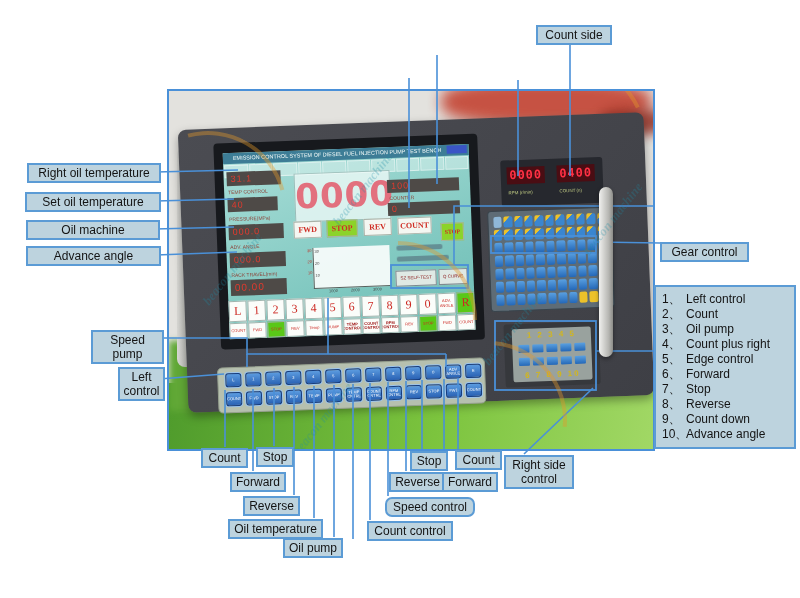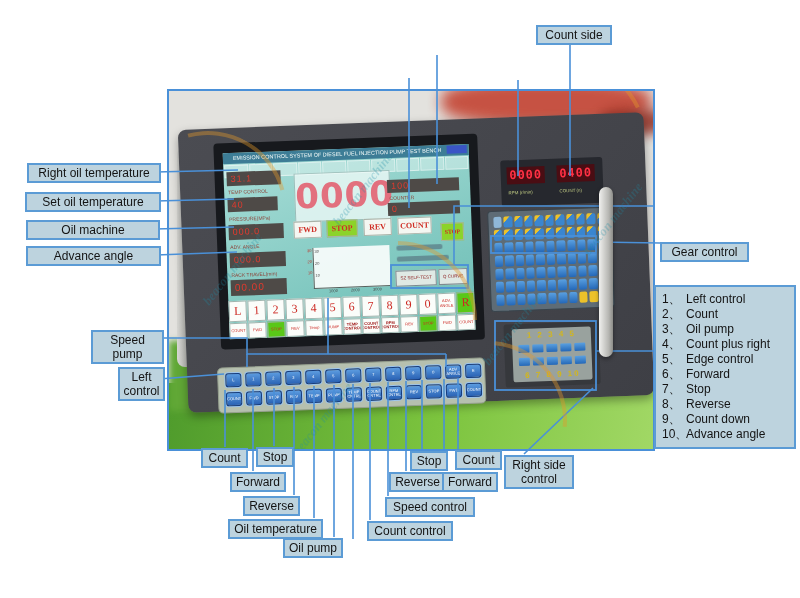--- a/index.html
+++ b/index.html
@@ -452,20 +452,20 @@
       </div>
     </div>
 
   <div class="callout" style="left:201px;top:448px;width:37px;">Count</div>
   <div class="callout" style="left:256px;top:447px;width:28px;">Stop</div>
   <div class="callout" style="left:230px;top:472px;width:46px;">Forward</div>
   <div class="callout" style="left:243px;top:496px;width:47px;">Reverse</div>
   <div class="callout" style="left:228px;top:519px;width:85px;">Oil temperature</div>
   <div class="callout" style="left:283px;top:538px;width:50px;">Oil pump</div>
   <div class="callout" style="left:367px;top:521px;width:76px;">Count control</div>
-  <div class="callout" style="left:385px;top:497px;width:80px;">Speed control</div>
+  <div class="callout" style="left:385px;top:497px;width:80px;border-radius:7px;">Speed control</div>
   <div class="callout" style="left:389px;top:472px;width:47px;">Reverse</div>
   <div class="callout" style="left:410px;top:451px;width:28px;">Stop</div>
   <div class="callout" style="left:442px;top:472px;width:46px;">Forward</div>
   <div class="callout" style="left:455px;top:450px;width:37px;">Count</div>
   <div class="callout" style="left:504px;top:455px;width:60px;"><span>Right side</span><br><span>control</span></div>
 
 </div>
 
 </body></html>

